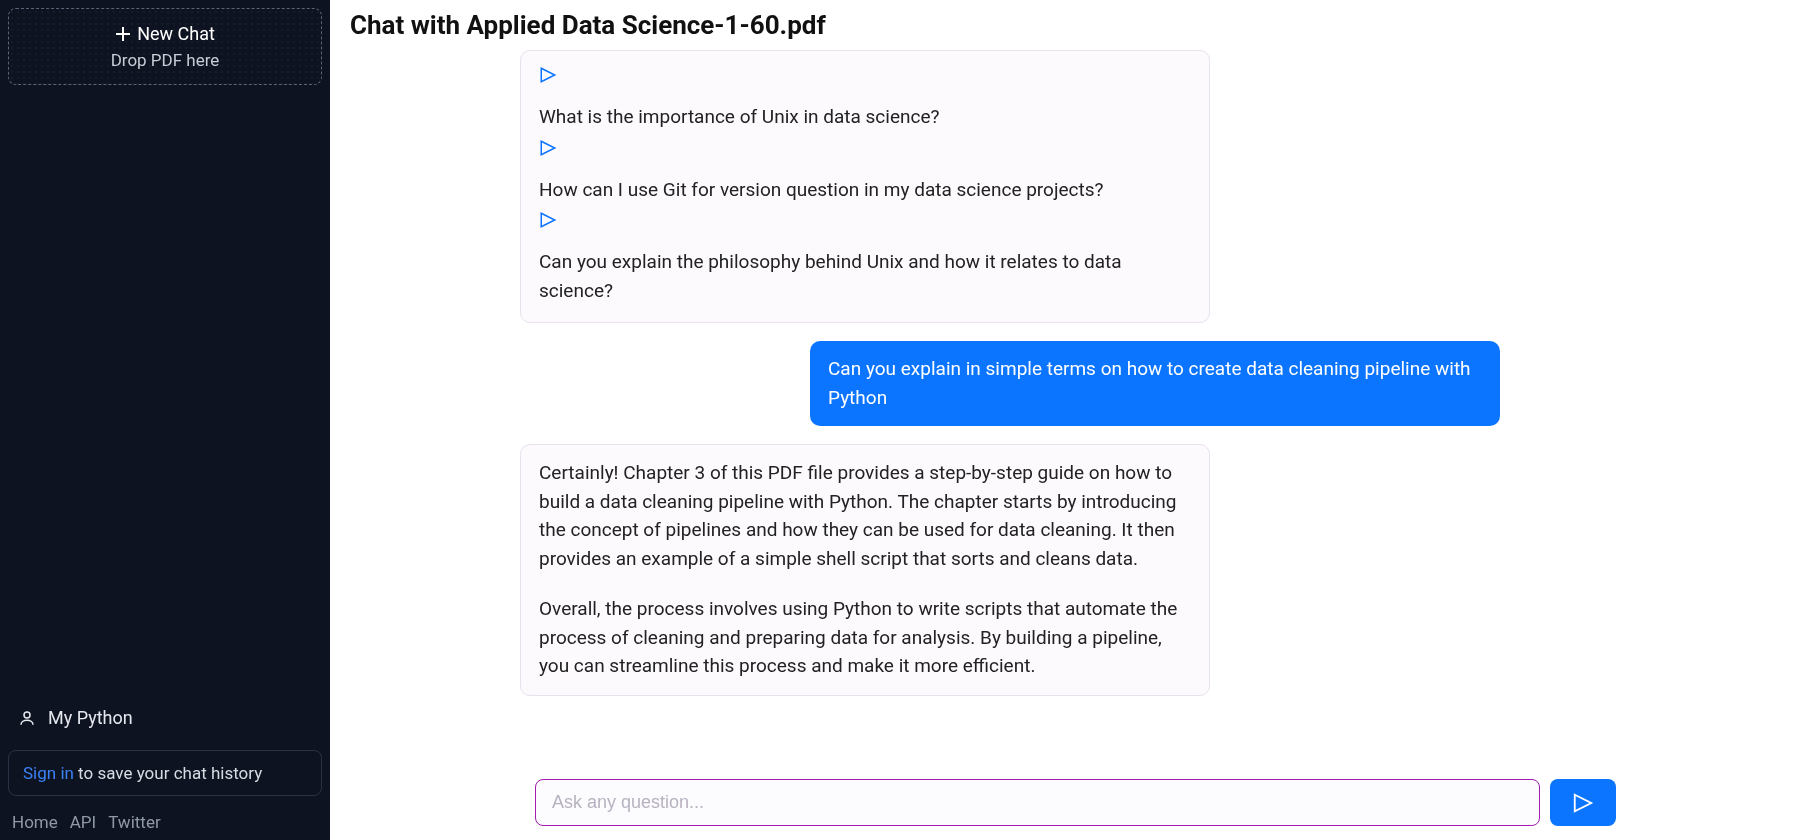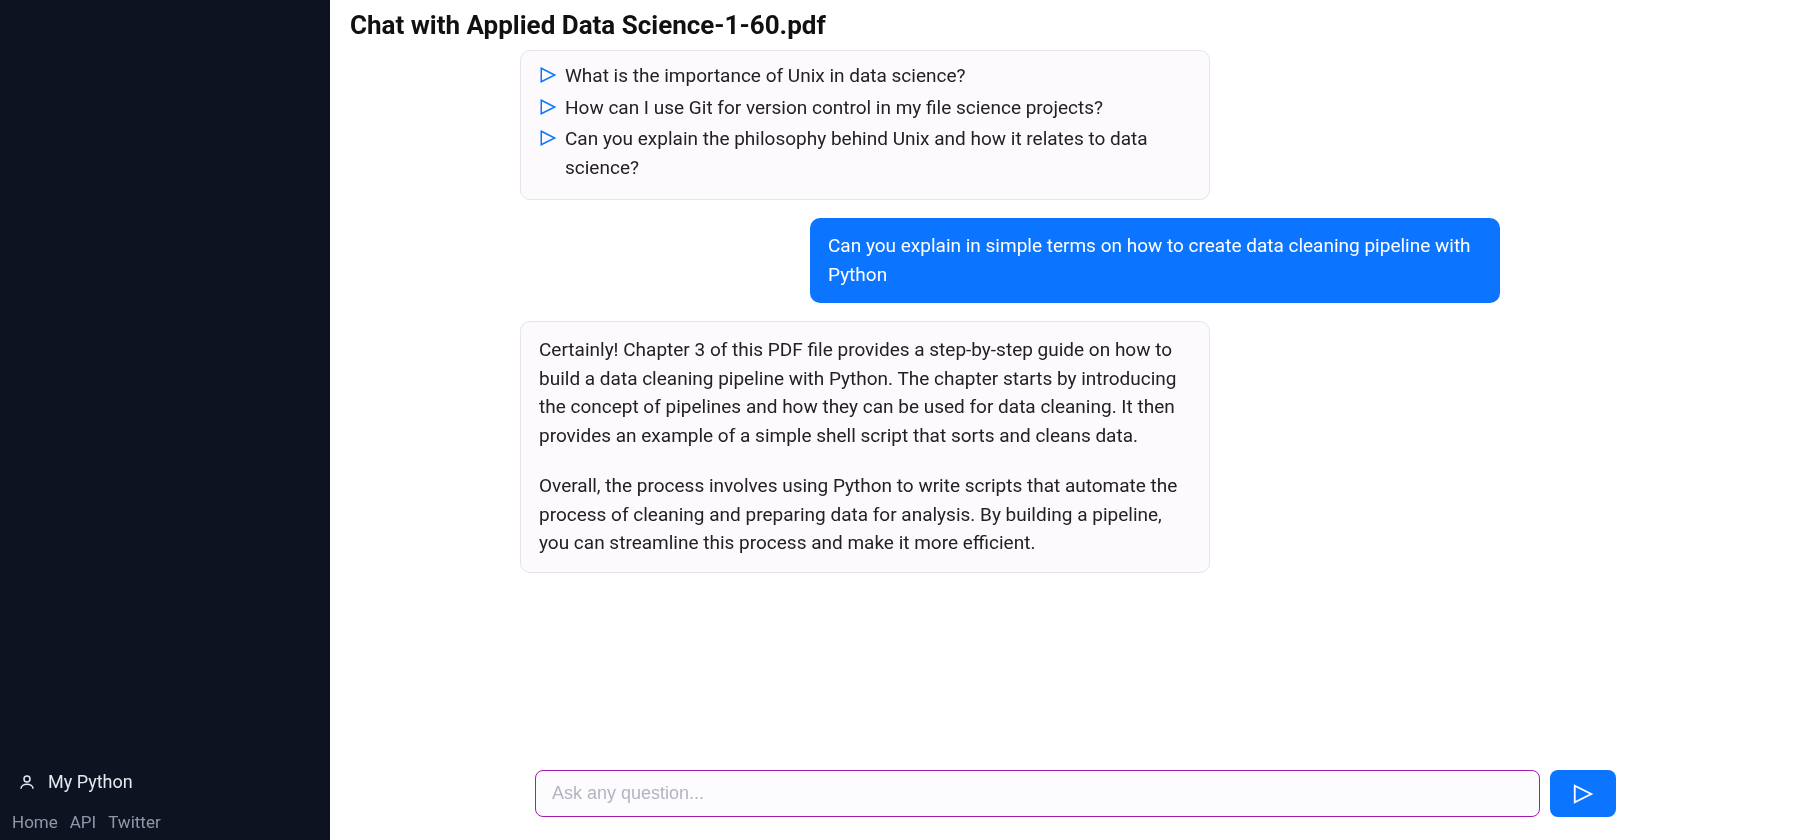--- a/index.html
+++ b/index.html
@@ -88,21 +88,21 @@
       align-items: flex-end;
     }
     .footer-links span {
       cursor: pointer;
     }
 
     .main {
       flex: 1;
       display: flex;
       flex-direction: column;
-      padding: 10px 20px 23px 20px;
+      padding: 10px 20px 14px 20px;
       overflow: hidden;
     }
     .page-title {
       font-size: 26px;
       font-weight: 700;
       color: #111;
       margin-bottom: 10px;
     }
     .chat-scroll {
       flex: 1;
@@ -128,23 +128,24 @@
       padding-bottom: 14px;
     }
     .user-bubble {
       background: #0b75ff;
       color: #ffffff;
       max-width: 690px;
       margin-left: 460px;
     }
     .qa-line {
       display: flex;
-      gap: 8px;
+      gap: 19px;
       align-items: flex-start;
       margin: 3px 0;
+      flex-direction: column;
     }
     .qa-line .inline-text {
       display: inline;
     }
     .tri-icon {
       color: #0b75ff;
       flex-shrink: 0;
       margin-top: 4px;
     }
     .para {
@@ -180,33 +181,46 @@
       display: flex;
       align-items: center;
       justify-content: center;
     }
     svg { display: block; }
   </style>
 </head>
 <body>
 
 <aside class="sidebar">
+  <div class="new-chat-box">
+    <div class="new-chat-title">
+      <svg width="16" height="16" viewBox="0 0 16 16" fill="none" stroke="currentColor" stroke-width="2">
+          <line x1="8" y1="1" x2="8" y2="15"></line>
+          <line x1="1" y1="8" x2="15" y2="8"></line>
+        </svg>
+      <span>New Chat</span>
+    </div>
+    <div class="new-chat-sub">Drop PDF here</div>
+  </div>
 
 
   <div class="sidebar-spacer"></div>
 
 
   <div class="sidebar-link">
     <svg width="18" height="18" viewBox="0 0 24 24" fill="none" stroke="currentColor" stroke-width="2">
         <circle cx="12" cy="8" r="4"></circle>
         <path d="M4 21c0-4 4-6 8-6s8 2 8 6"></path>
       </svg>
     <span>My Python</span>
   </div>
 
+  <div class="signin-box">
+    <span class="sign-in">Sign in</span><span> to save your chat history</span>
+  </div>
 
   <div class="footer-links">
     <span>Home</span>
     <span>API</span>
     <span>Twitter</span>
   </div>
 </aside>
 
 <main class="main">
   <h1 class="page-title">Chat with Applied Data Science-1-60.pdf</h1>
@@ -216,21 +230,21 @@
       <div class="qa-line">
         <svg class="tri-icon" width="18" height="18" viewBox="0 0 24 24" fill="none" stroke="currentColor" stroke-width="2">
             <polygon points="3 3 21 12 3 21 3 3"></polygon>
           </svg>
         <span class="inline-text">What is the importance of Unix in data science?</span>
       </div>
       <div class="qa-line">
         <svg class="tri-icon" width="18" height="18" viewBox="0 0 24 24" fill="none" stroke="currentColor" stroke-width="2">
             <polygon points="3 3 21 12 3 21 3 3"></polygon>
           </svg>
-        <span class="inline-text">How can I use Git for version control in my file science projects?</span>
+        <span class="inline-text">How can I use Git for version question in my data science projects?</span>
       </div>
       <div class="qa-line">
         <svg class="tri-icon" width="18" height="18" viewBox="0 0 24 24" fill="none" stroke="currentColor" stroke-width="2">
             <polygon points="3 3 21 12 3 21 3 3"></polygon>
           </svg>
         <span class="inline-text">Can you explain the philosophy behind Unix and how it relates to data science?</span>
       </div>
     </div>
 
     <div class="bubble user-bubble">

